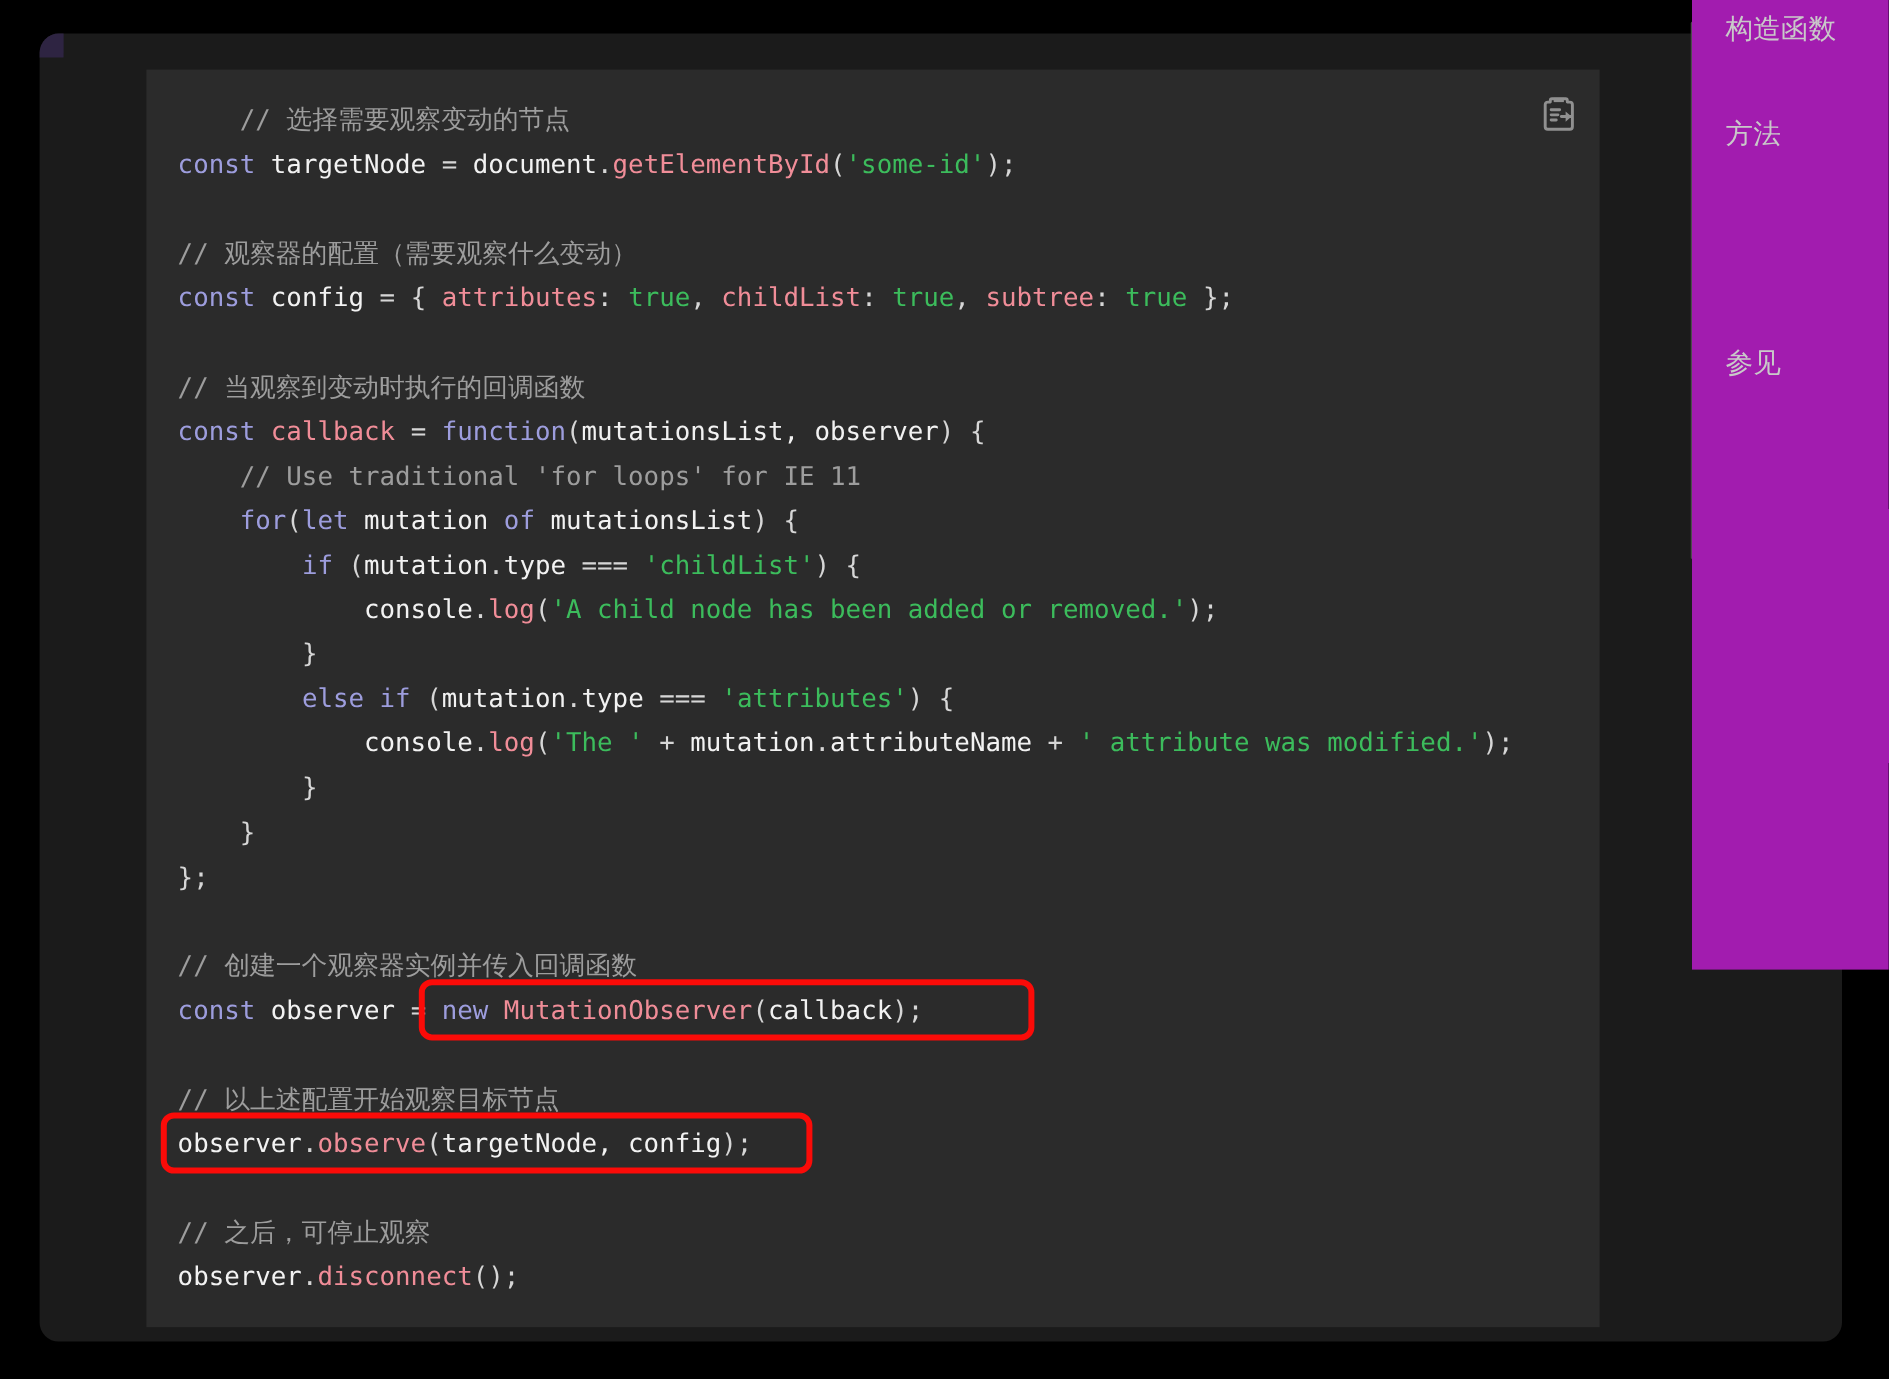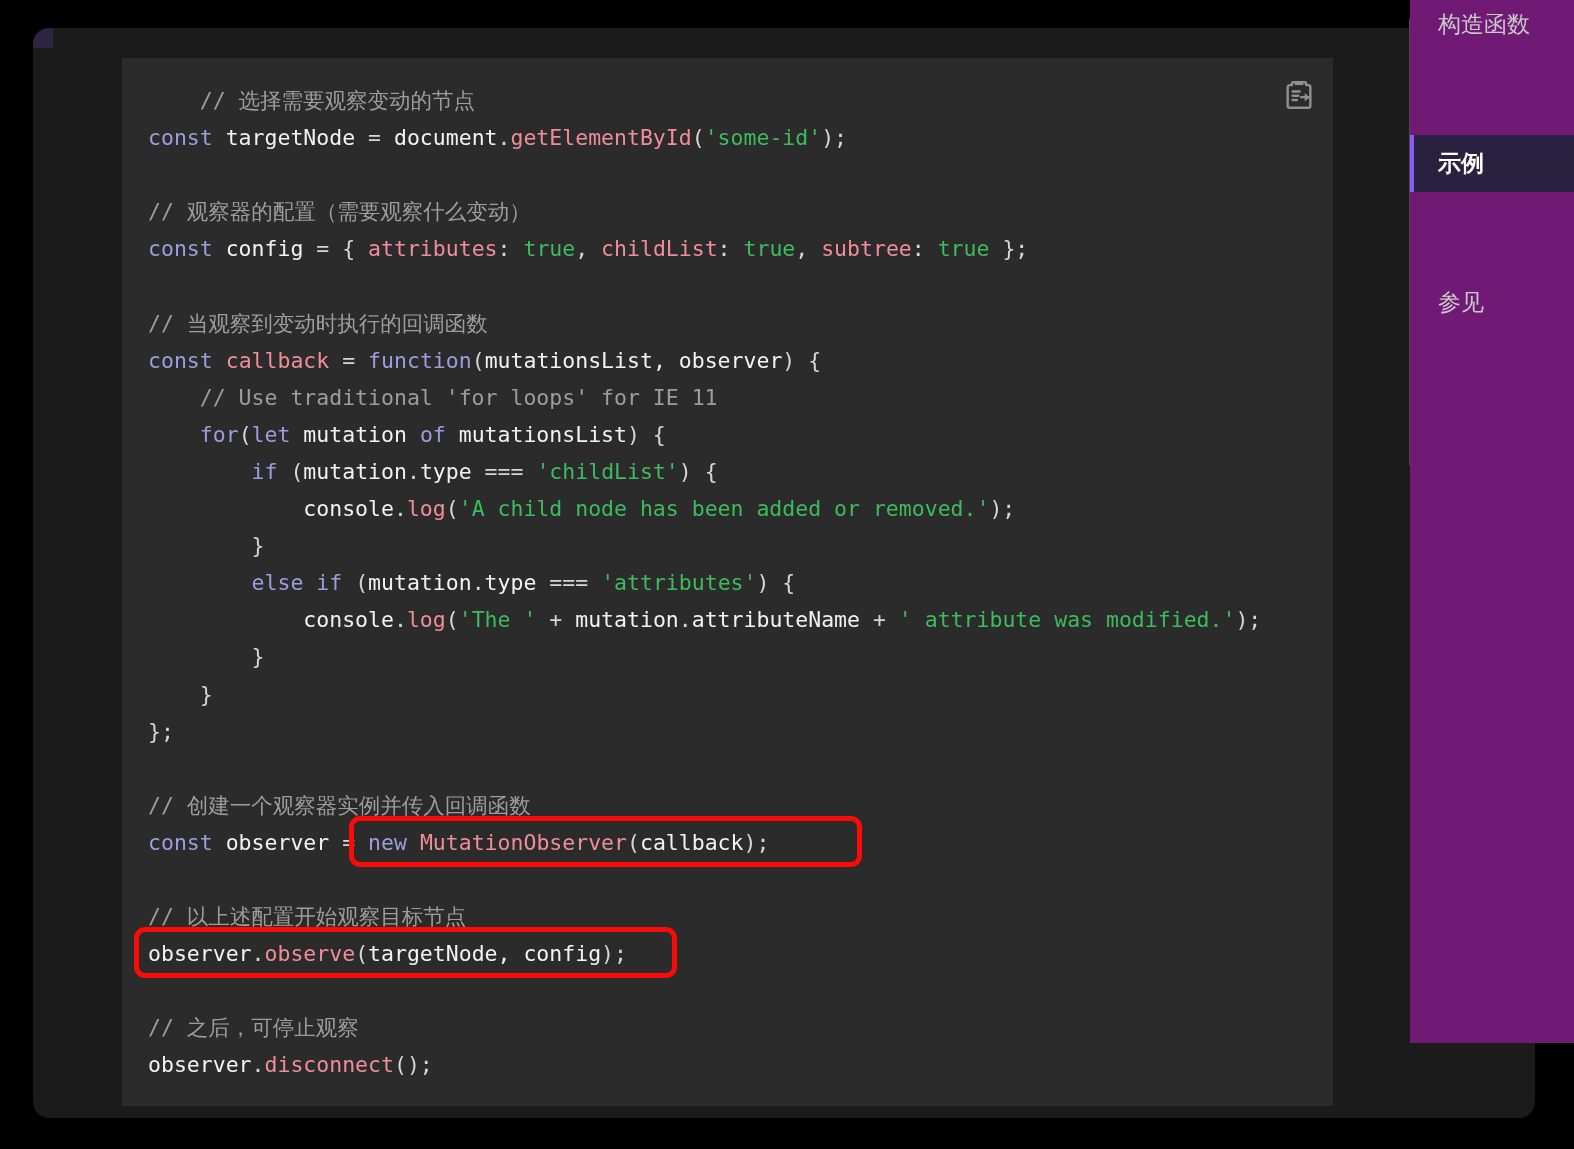--- a/index.html
+++ b/index.html
@@ -97,22 +97,22 @@
   }
   #annot-new-observer { left: 349px; top: 816px; width: 513px; height: 51px; }
   #annot-observe      { left: 134px; top: 927px; width: 543px; height: 51px; }
 
   
   #toc {
     position: absolute;
     left: 1410px;
     top: 0px;
     width: 164px;
-    height: 1043px;
-    background: #701a75;
+    height: 808px;
+    background: #a21caf;
     overflow: hidden;
   }
 
   
   #toc-rail {
     position: absolute;
     left: 1409px;
     top: 18px;
     width: 3px;
     height: 448px;
@@ -200,27 +200,27 @@
   <div class="annot-box" id="annot-observe"></div>
 
   <div id="toc-rail"></div>
   <nav id="toc">
 
     <div class="toc-item toc-pad" style="margin-top:-4px;">
       <span>构造函数</span>
     </div>
     <div class="toc-spacer"></div>
 
+    <div class="toc-item toc-pad">
+      <span>方法</span>
+    </div>
     <div class="toc-spacer"></div>
 
     <div class="toc-spacer" style="height:22px;"></div>
 
-    <div class="toc-item toc-pad active">
-      <span>示例</span>
-    </div>
     <div class="toc-spacer" style="height:22px;"></div>
 
     <div class="toc-spacer"></div>
 
     <div class="toc-spacer"></div>
 
     <div class="toc-item toc-pad">
       <span>参见</span>
     </div>
   </nav>

